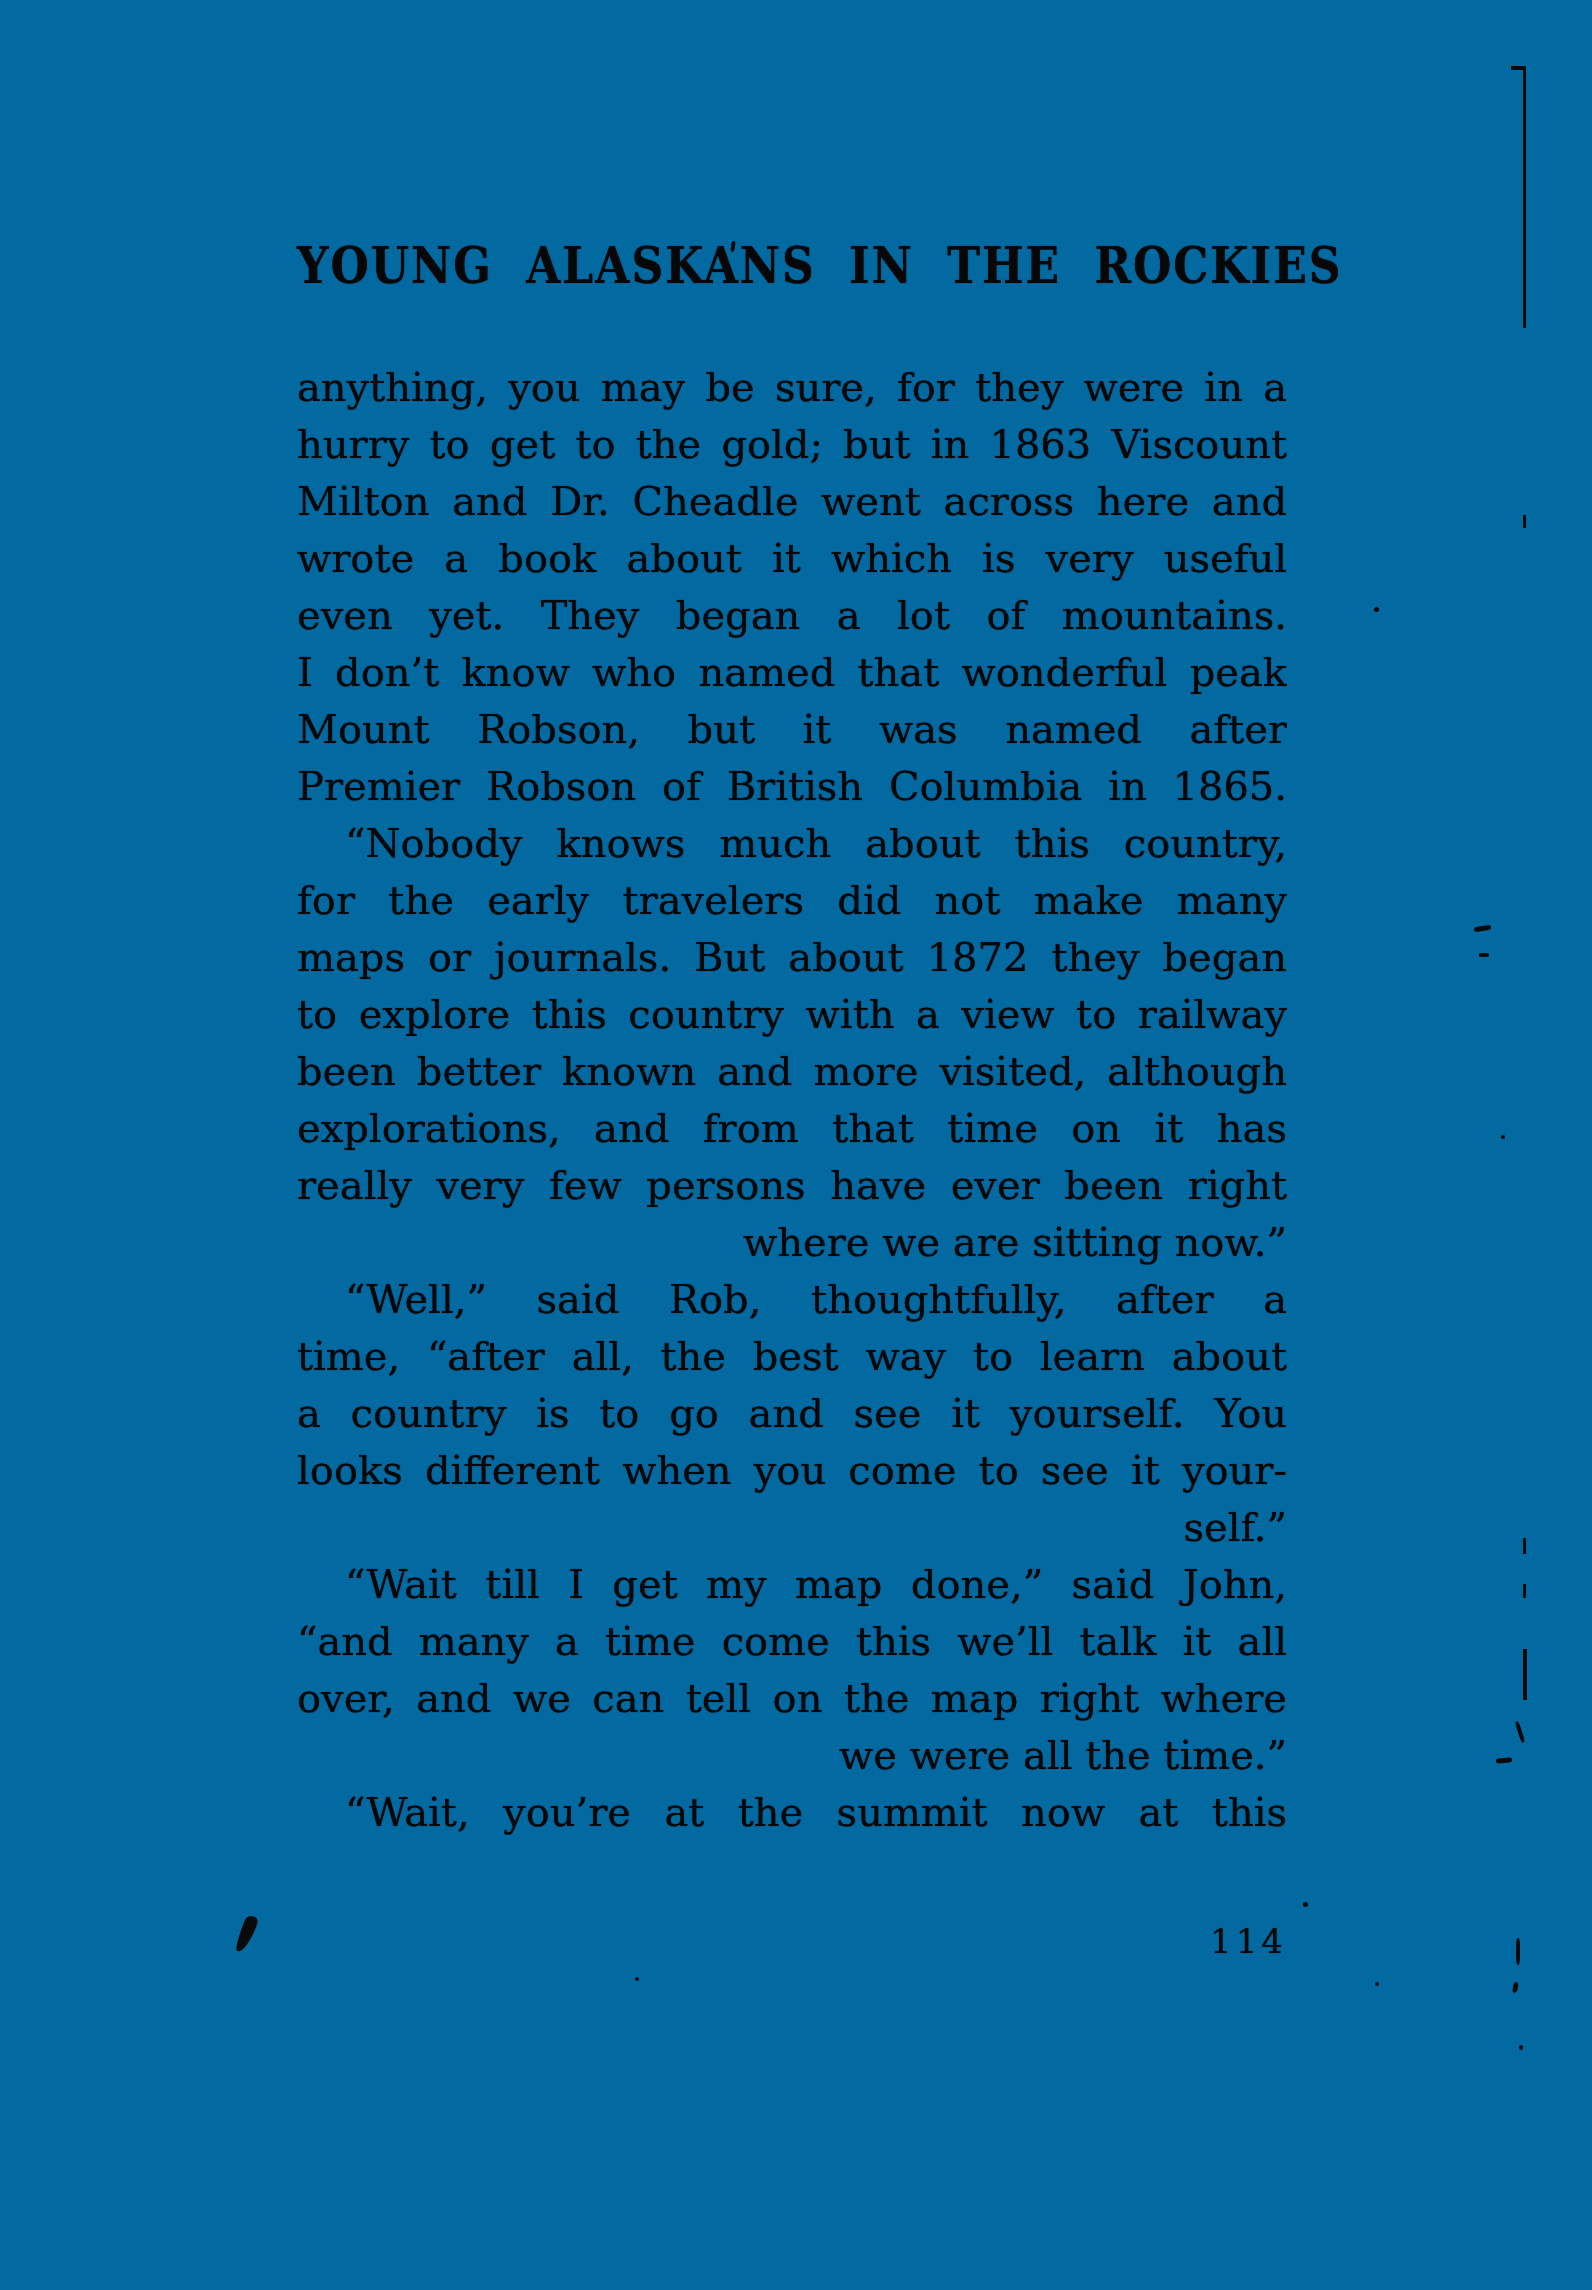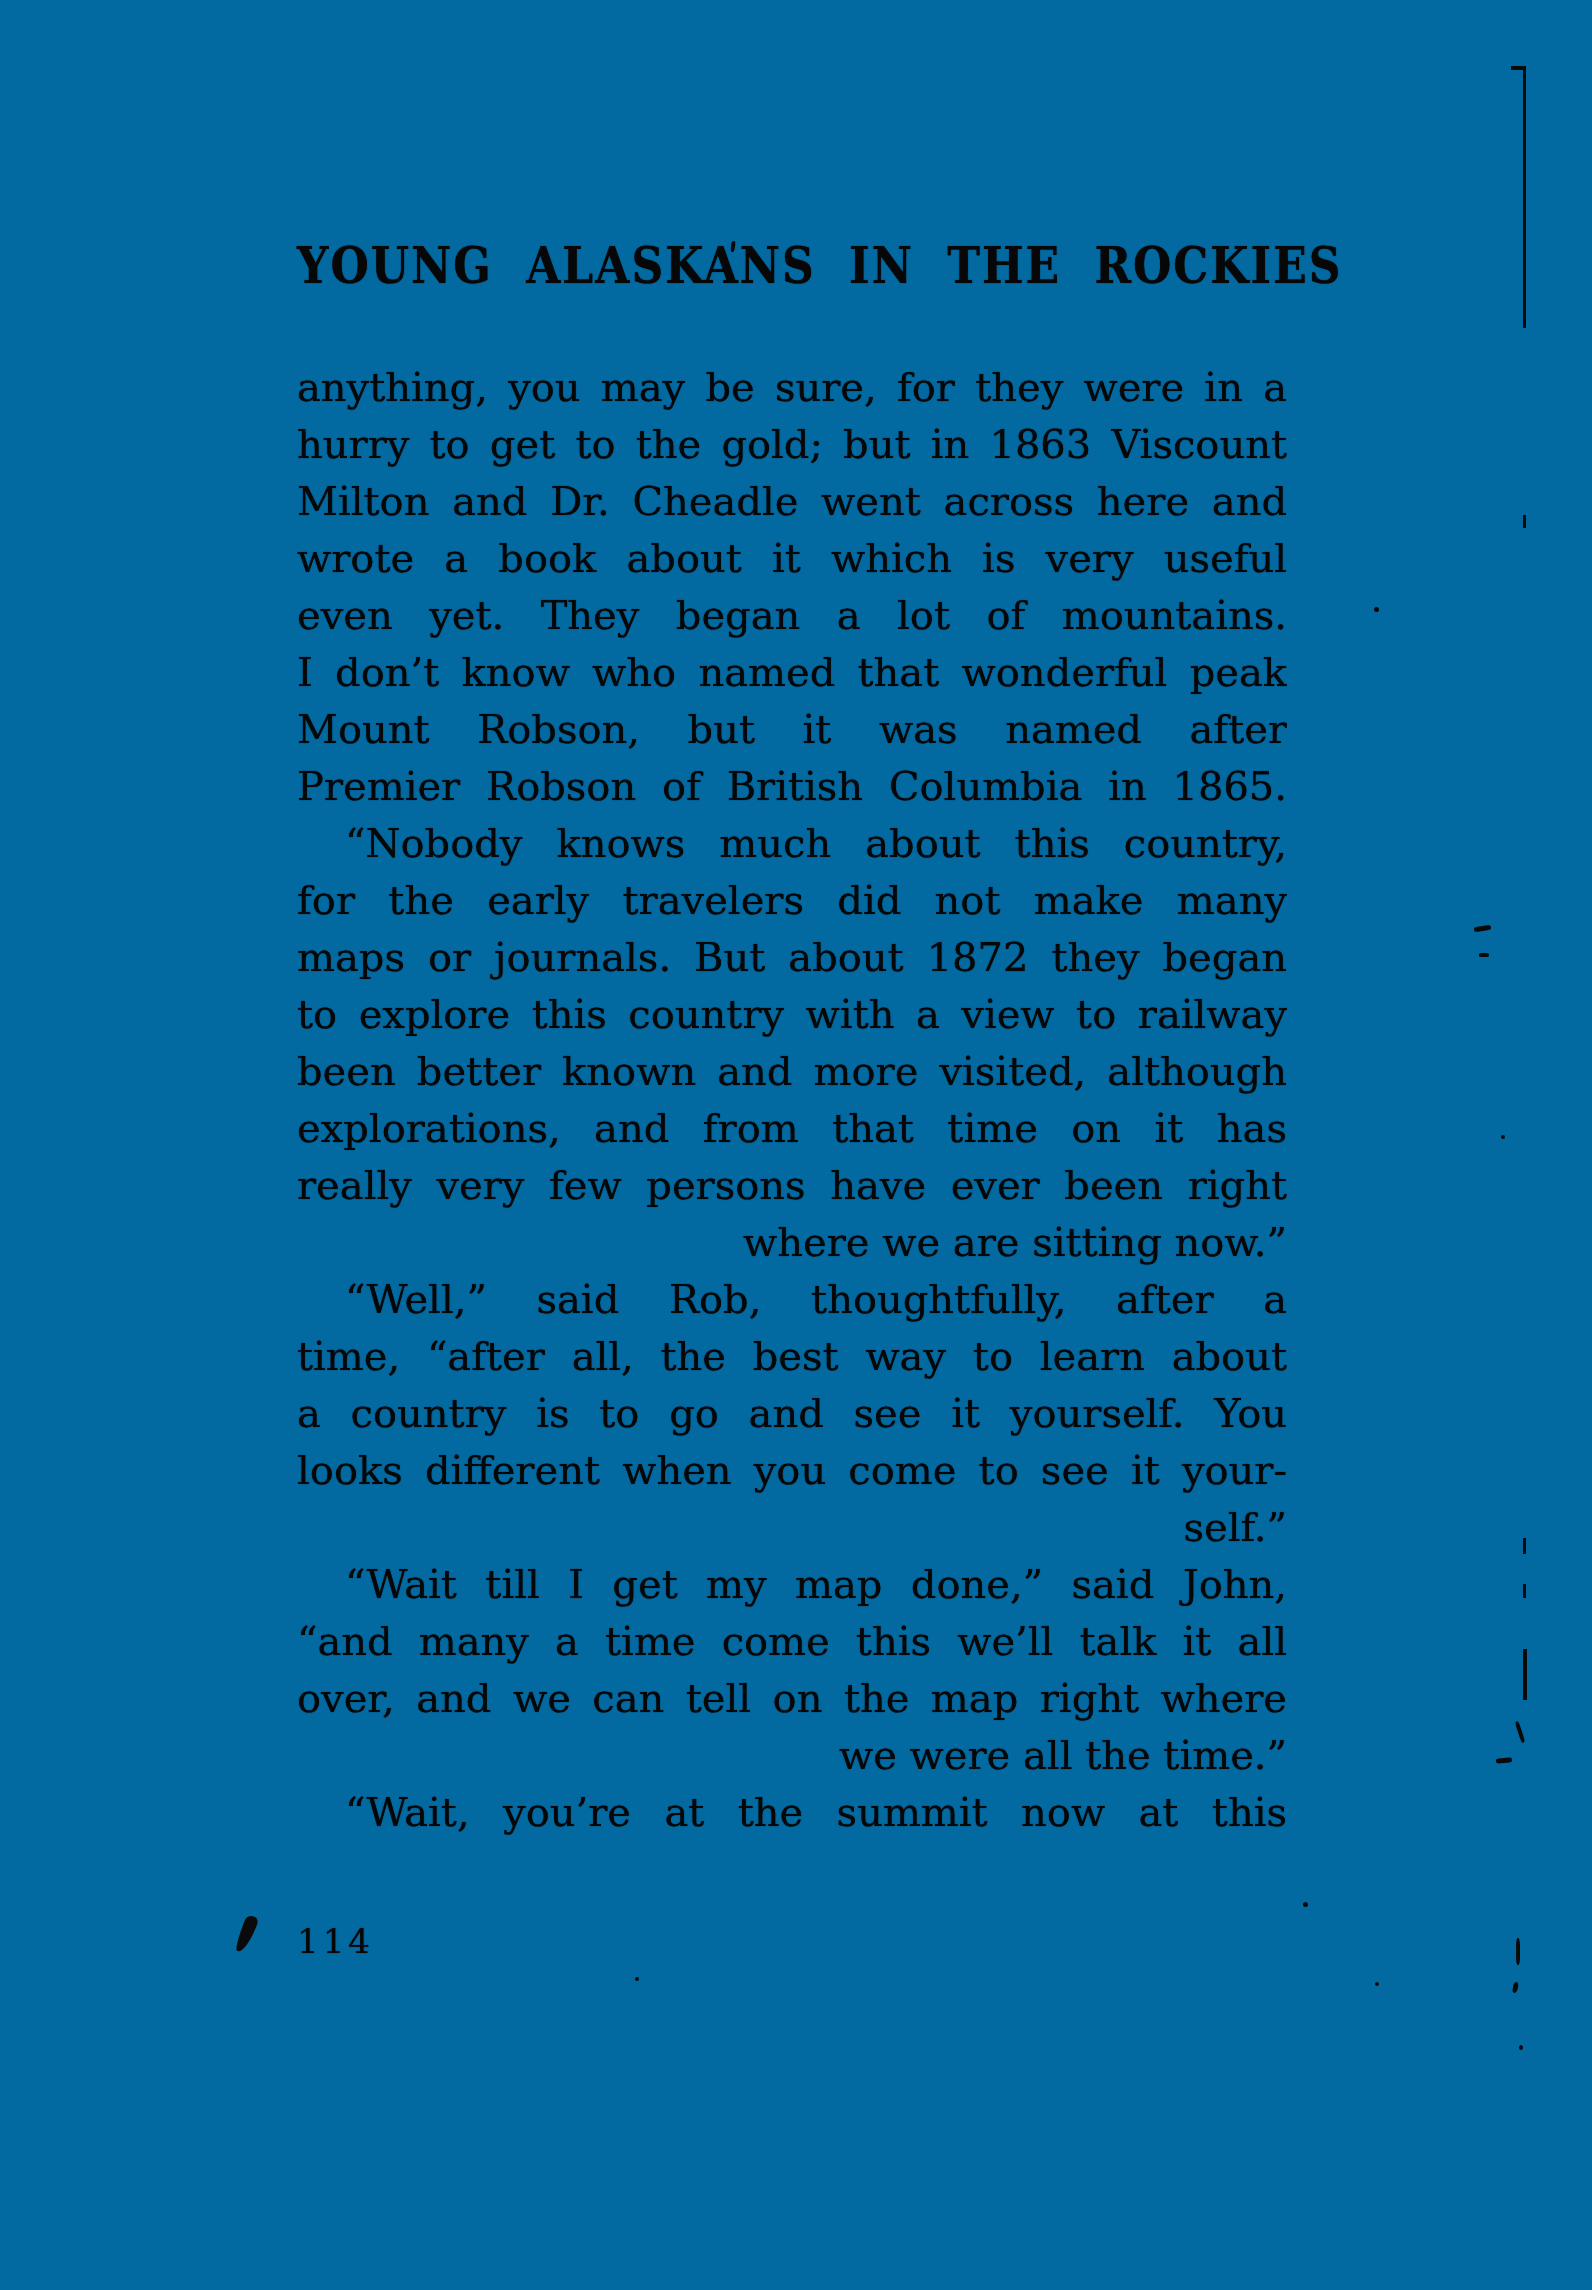--- a/index.html
+++ b/index.html
@@ -32,21 +32,21 @@
     font-size:40px;
     text-align:right;
     text-shadow:0 0 1px rgba(0,0,0,.85);
   }
   .line.j{text-align:justify;}
   .line.j::after{content:"";display:inline-block;width:100%;height:0;vertical-align:top;}
   .line.ind{padding-left:48px;}
   .pagenum{
     position:absolute;
     left:297px;top:1919px;width:990px;
-    text-align:left;
+    text-align:right;
     font-size:34px;line-height:44px;
     letter-spacing:4px;
     text-shadow:0 0 1px rgba(0,0,0,.85);
   }
   .mark{position:absolute;background:#0a0a0a;}
 </style>
 </head>
 <body>
 
 <div class="page">

